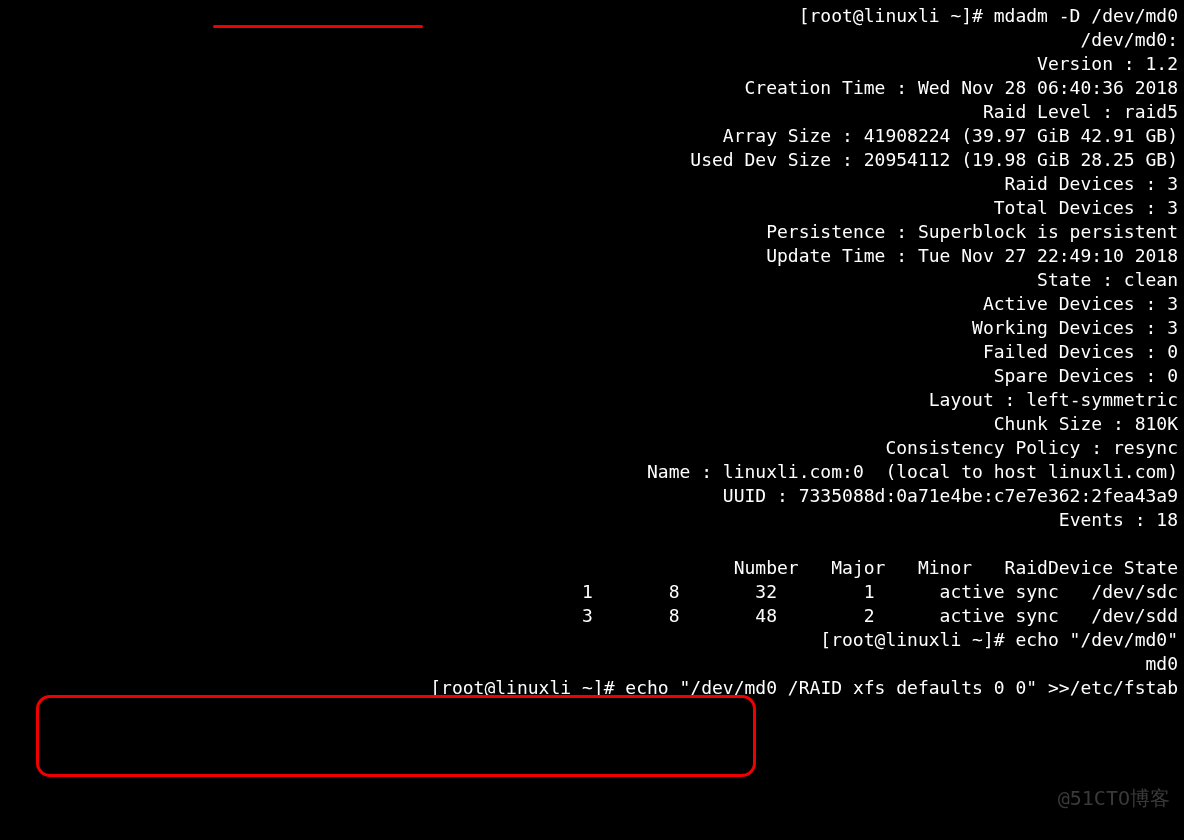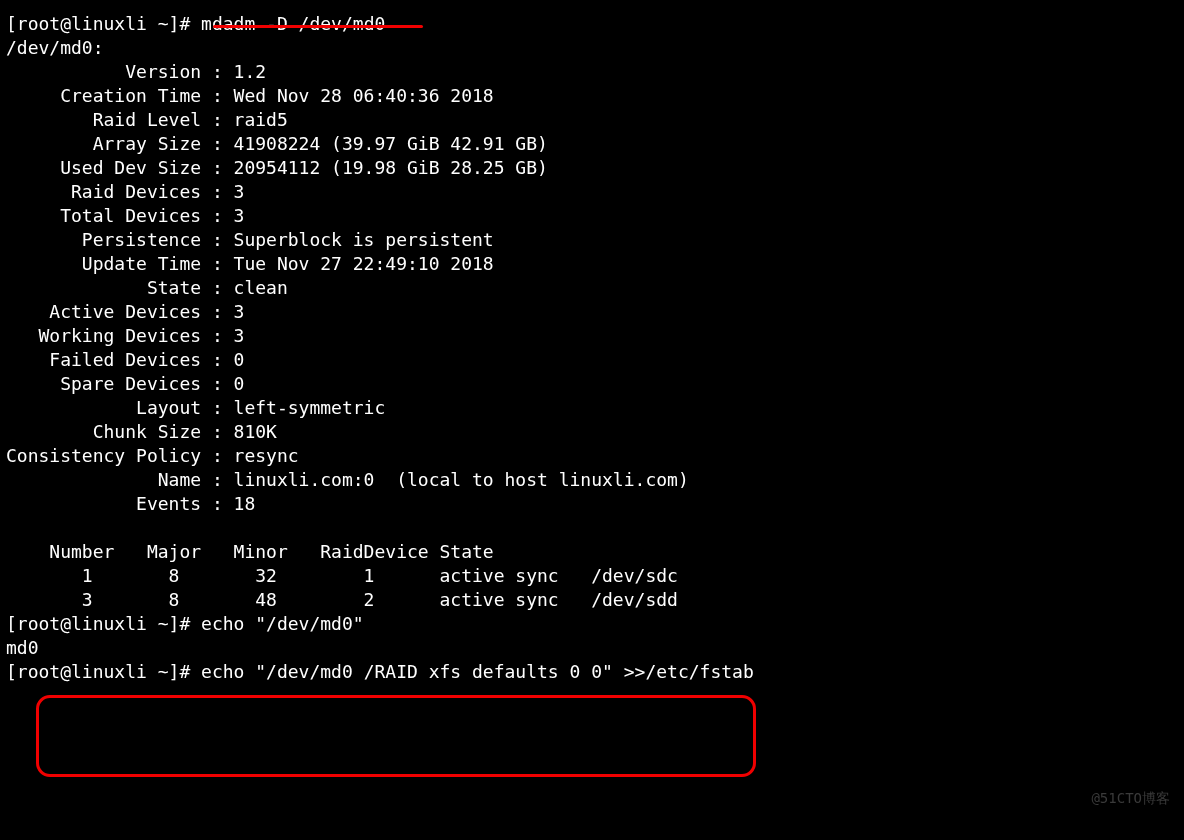--- a/index.html
+++ b/index.html
@@ -1,20 +1,20 @@
 <!DOCTYPE html>
 <html><head>
 <meta charset="utf-8">
 <style>
   html,body{margin:0;padding:0;background:#000;color:#fff;font-family:"Menlo","Consolas","DejaVu Sans Mono","Courier New",monospace;font-size:18px;line-height:24px;}
-  .wrap{width:1184px;height:840px;box-sizing:border-box;padding:12px 6px;position:relative;background:#000;}
+  .wrap{width:1184px;height:840px;box-sizing:border-box;padding:4px 6px;position:relative;background:#000;text-align:right;}
   pre{margin:0;font-family:inherit;white-space:pre;}
   .underline-red{position:absolute;height:3px;background:#f00000;border-radius:2px;}
   .box-red{position:absolute;border:3px solid #f00000;border-radius:14px;box-sizing:border-box;}
-  .watermark{position:absolute;right:14px;bottom:30px;color:#3a3a3a;font-size:14px;font-family:inherit;}
+  .watermark{position:absolute;right:14px;bottom:30px;color:#3a3a3a;font-size:20px;font-family:inherit;}
 </style>
 </head>
 <body>
 
 <div class="wrap">
 
 <pre><span>[root@linuxli ~]# </span><span>mdadm -D /dev/md0</span></pre>
 
 <pre>/dev/md0:</pre>
 <pre>           Version : 1.2</pre>
@@ -32,20 +32,21 @@
 <pre>   Working Devices : 3</pre>
 <pre>    Failed Devices : 0</pre>
 <pre>     Spare Devices : 0</pre>
 <pre></pre>
 <pre>            Layout : left-symmetric</pre>
 <pre>        Chunk Size : 810K</pre>
 <pre></pre>
 <pre>Consistency Policy : resync</pre>
 <pre></pre>
 <pre>              Name : linuxli.com:0  (local to host linuxli.com)</pre>
+<pre>              UUID : 7335088d:0a71e4be:c7e7e362:2fea43a9</pre>
 <pre>            Events : 18</pre>
 <pre> </pre>
 <pre>    Number   Major   Minor   RaidDevice State</pre>
 <pre>       1       8       32        1      active sync   /dev/sdc</pre>
 <pre>       3       8       48        2      active sync   /dev/sdd</pre>
 
 <pre><span>[root@linuxli ~]# </span><span>echo "/dev/md0"</span></pre>
 <pre>md0</pre>
 <pre><span>[root@linuxli ~]# </span><span>echo "/dev/md0 /RAID xfs defaults 0 0" &gt;&gt;/etc/fstab</span></pre>
 

